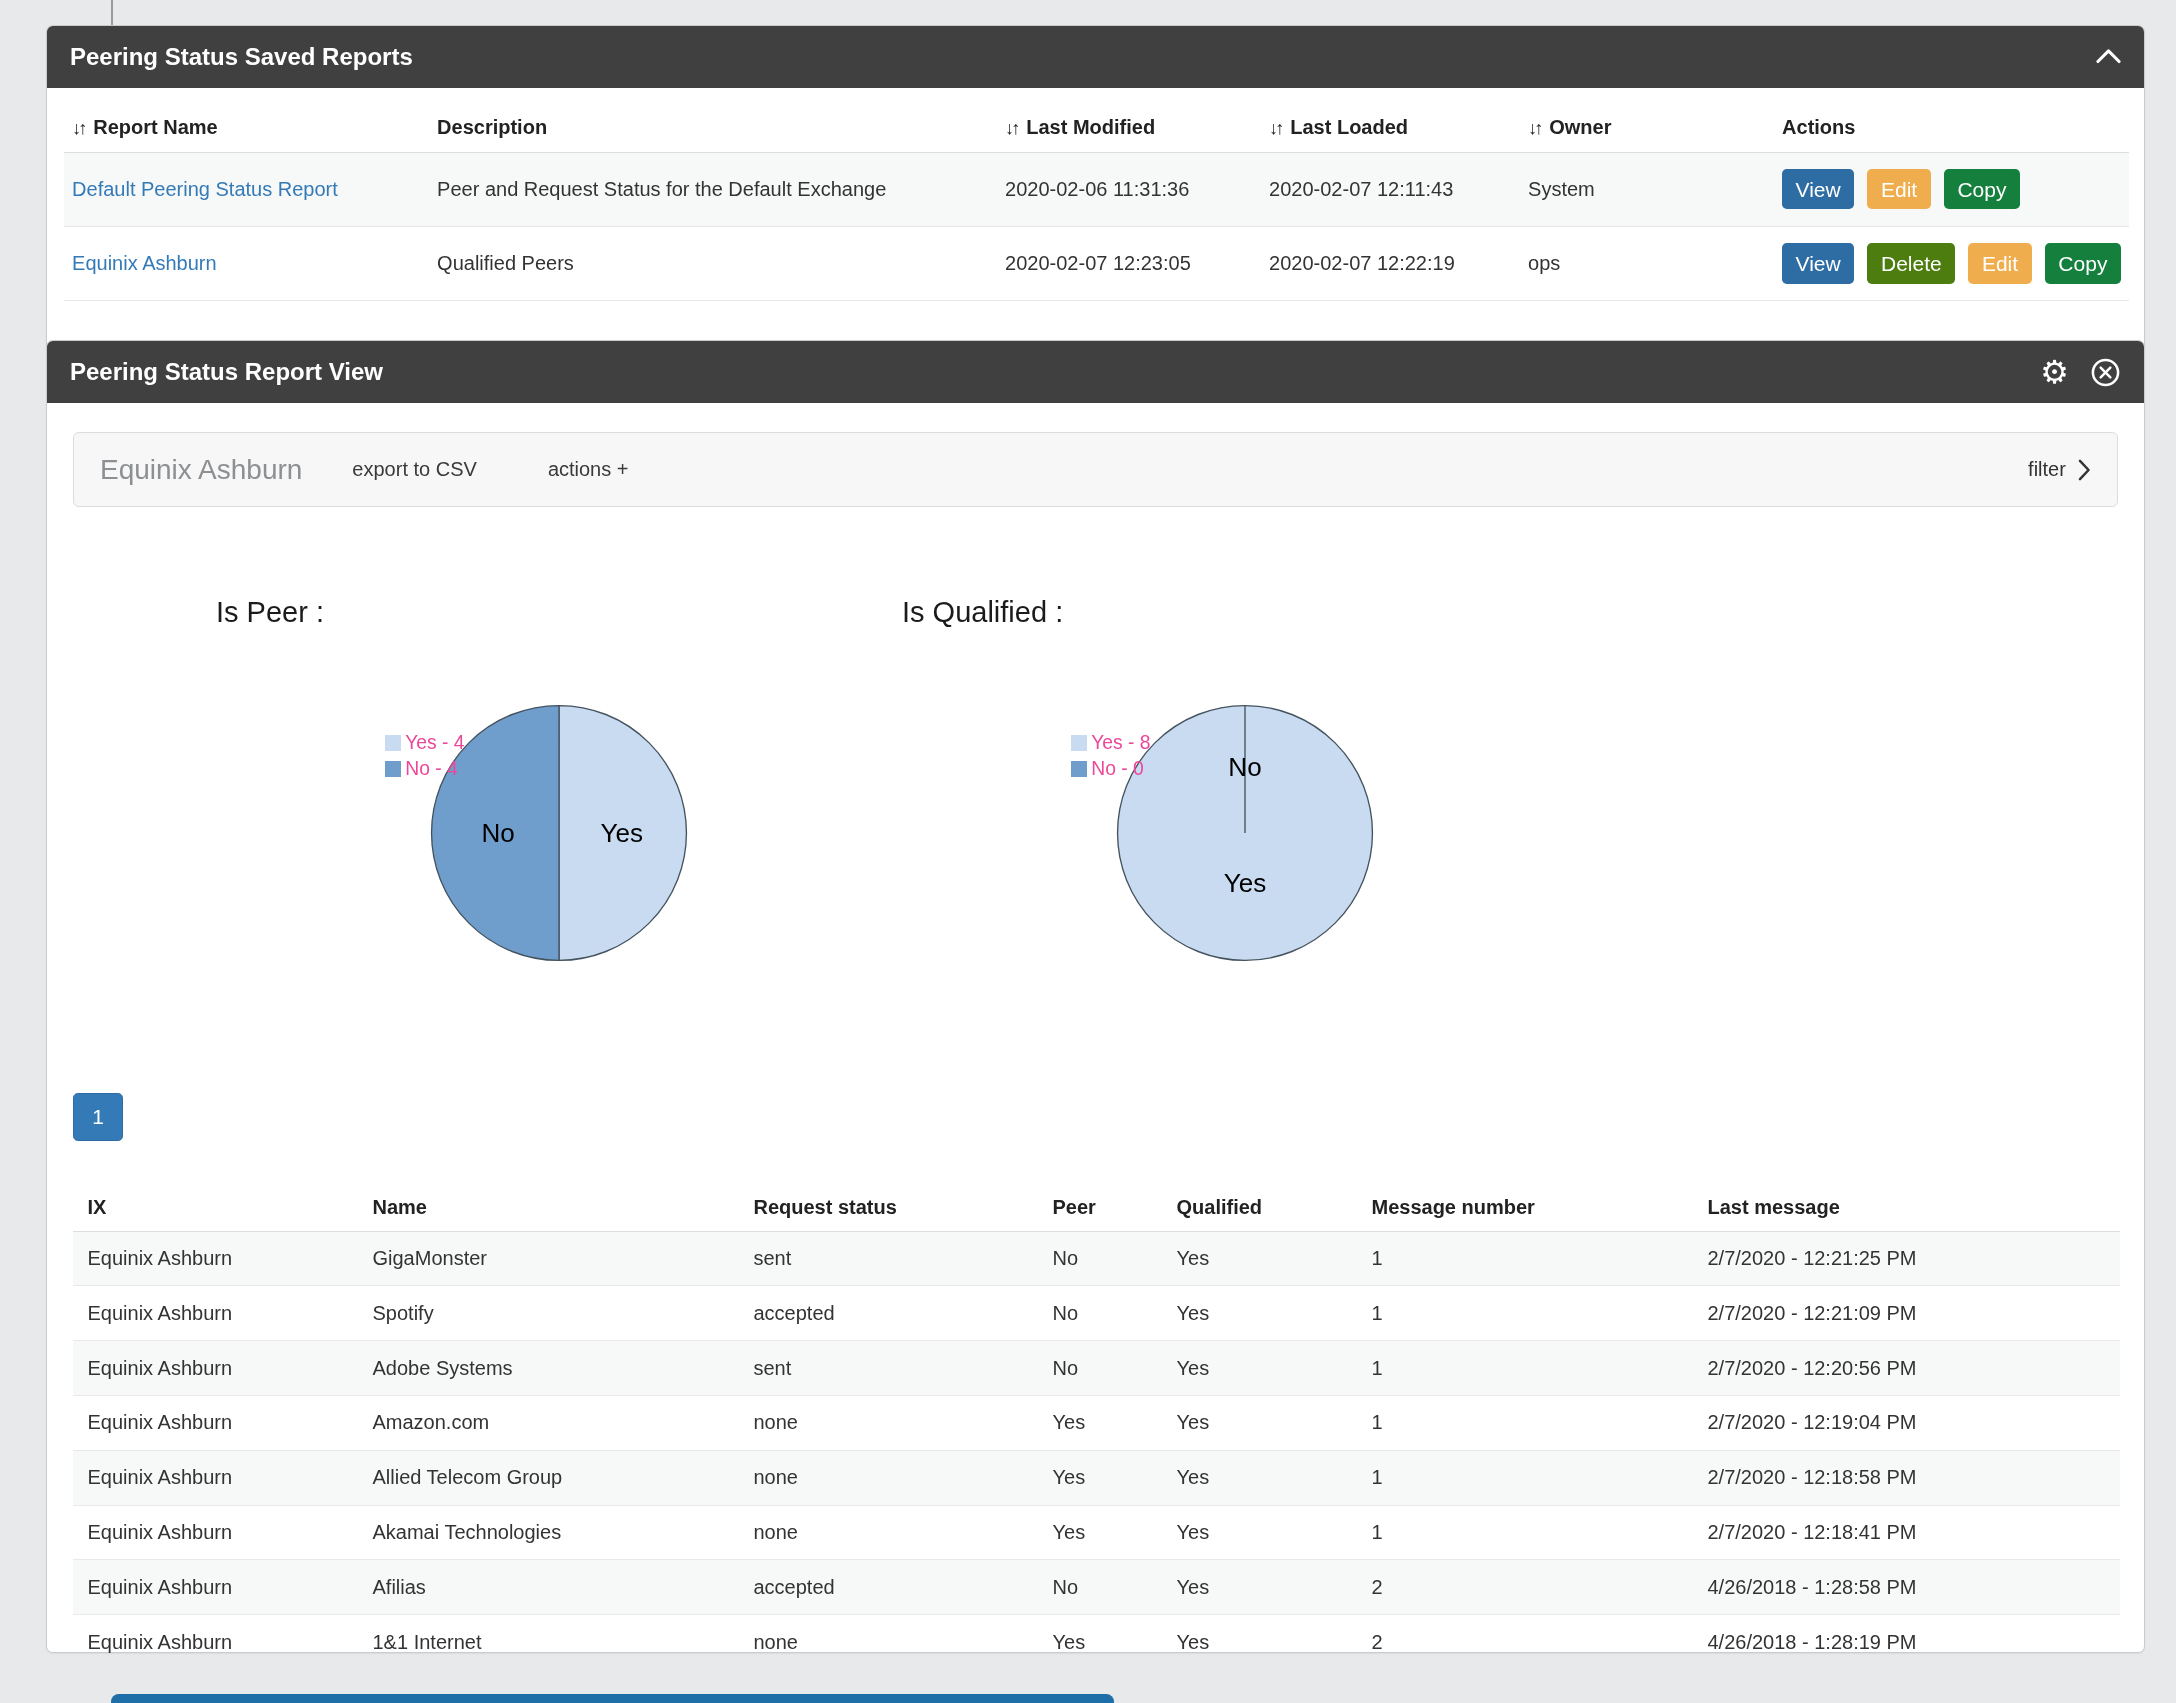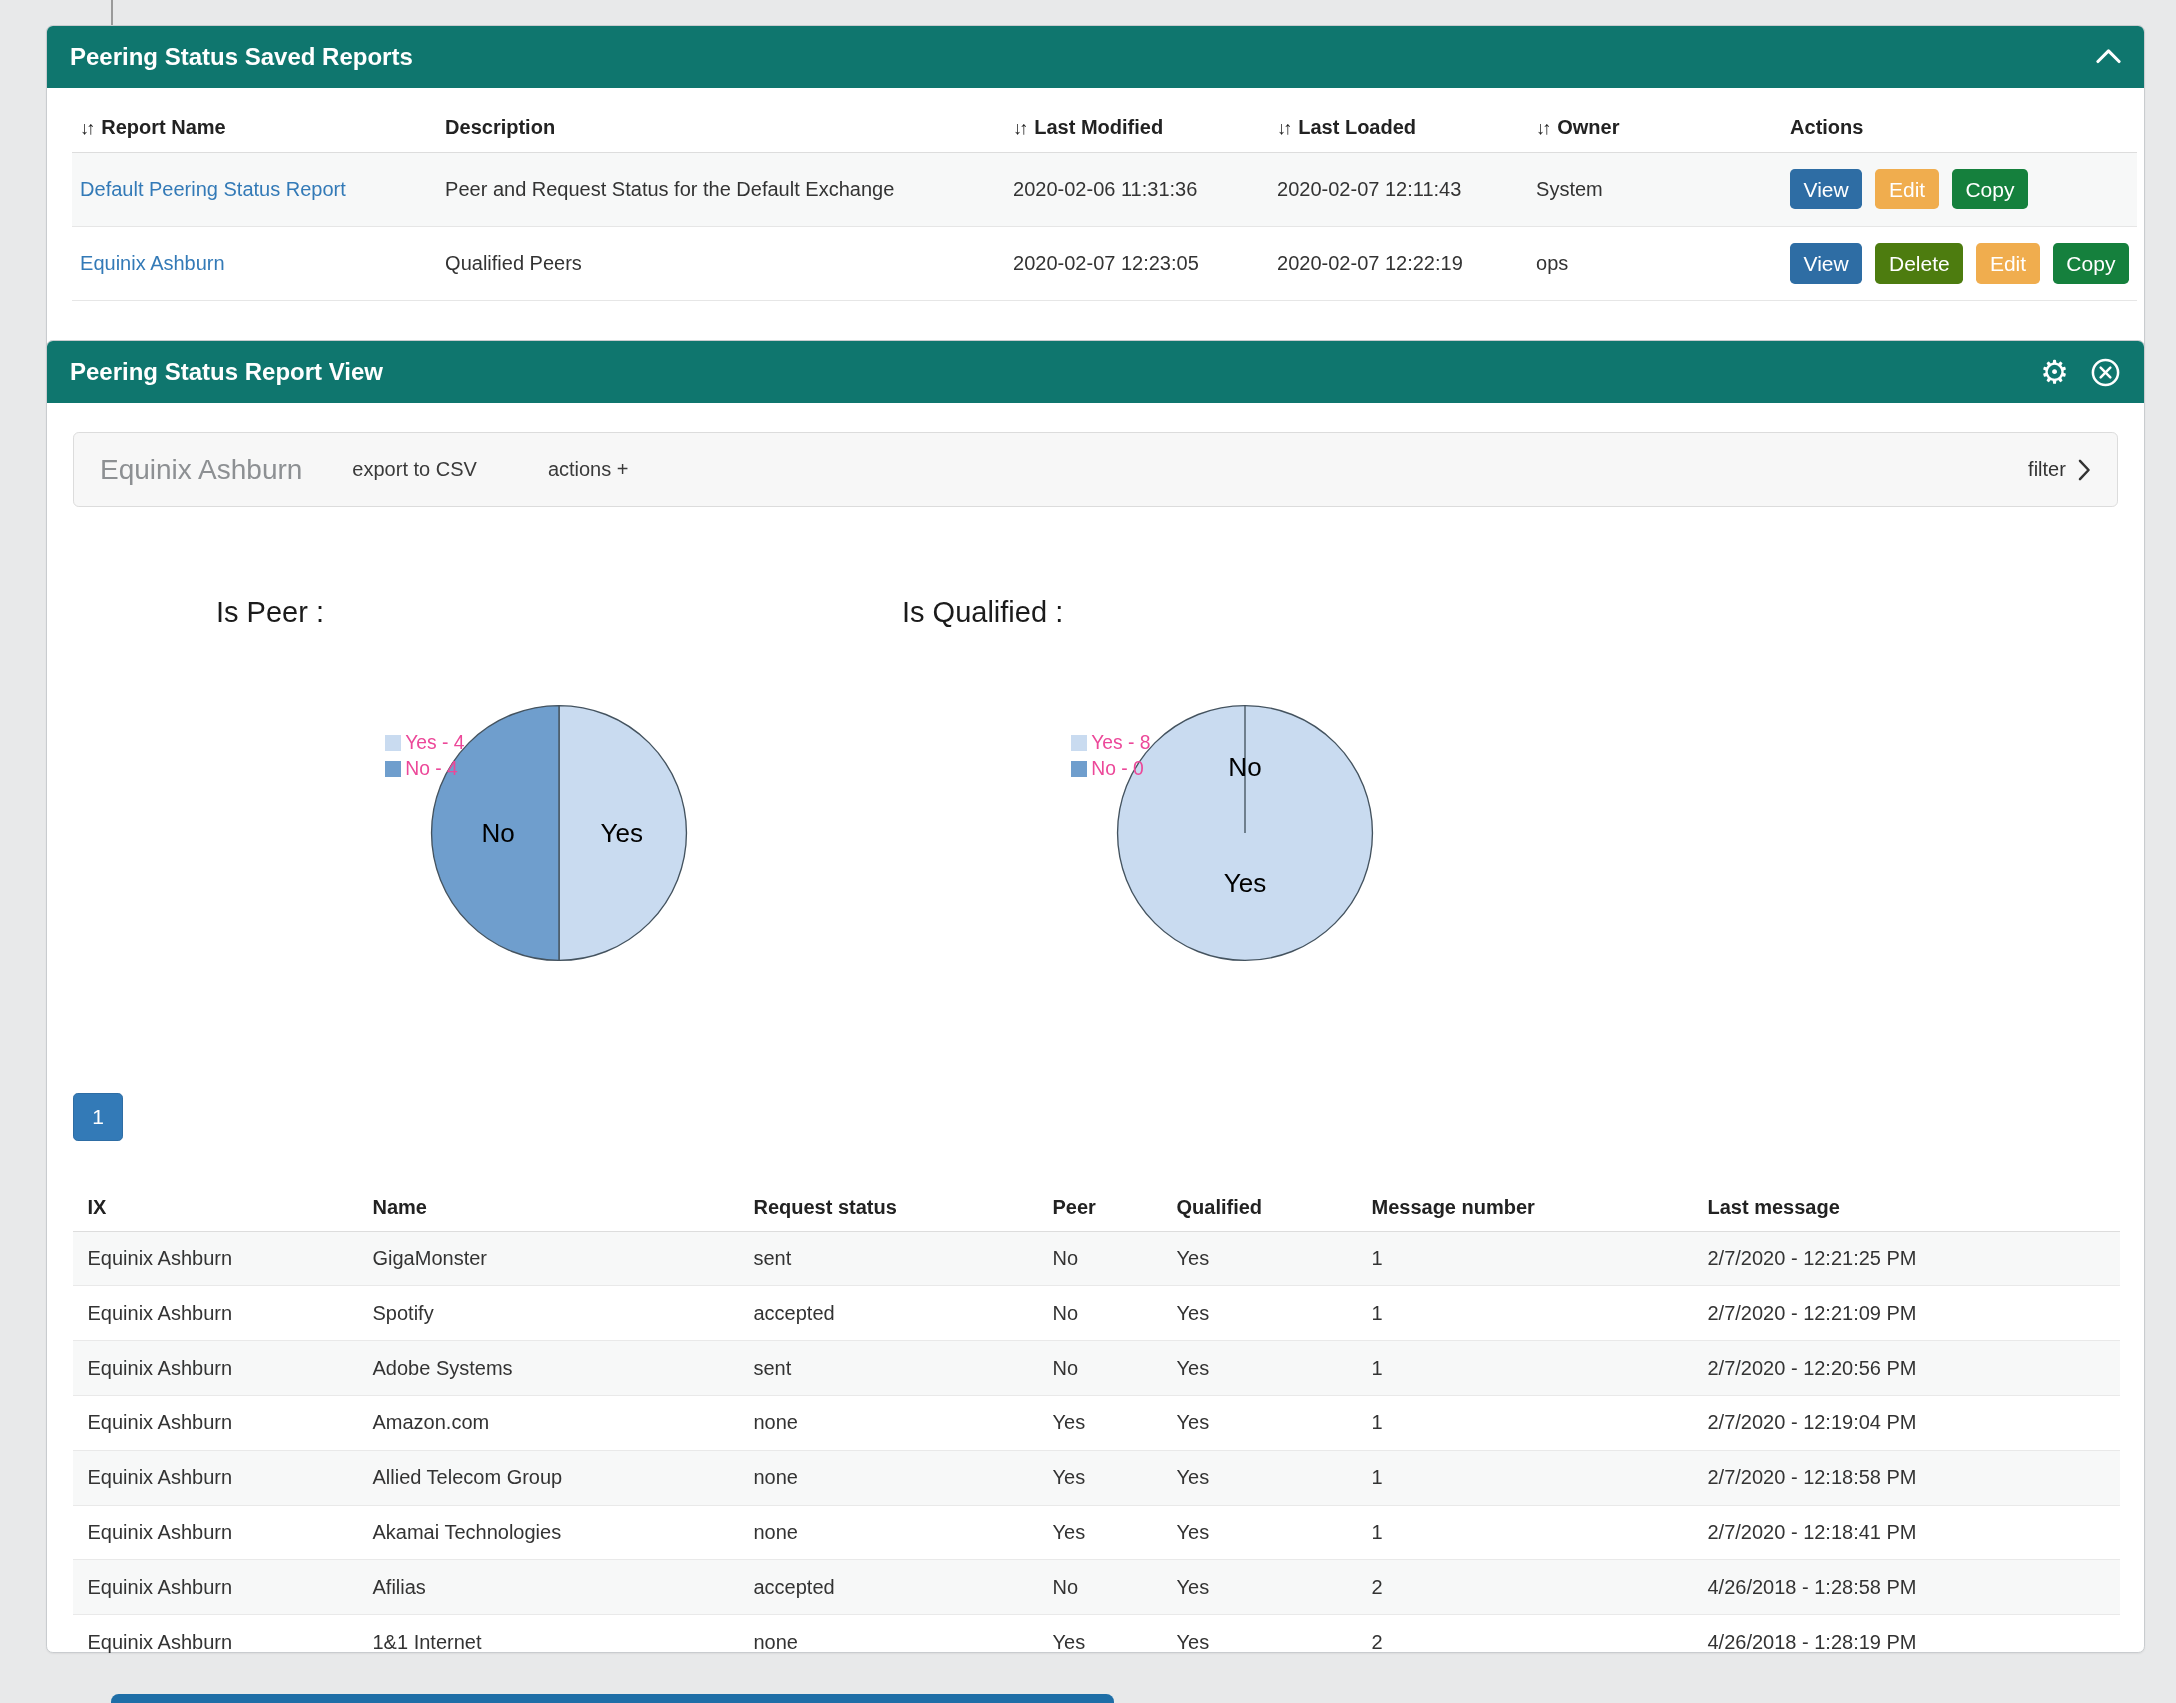--- a/index.html
+++ b/index.html
@@ -25,34 +25,34 @@
     background: #fff;
     border: 1px solid #c9cccf;
     border-radius: 6.8px;
     box-shadow: 0 1px 1.9px rgba(0,0,0,.06);
   }
   #panel-saved { top: 25px; }
   #panel-view  { top: 340px; height: 1313px; }
 
   .panel-header {
     height: 62px;
-    background: #0f766e;
+    background: #404040;
     border-radius: 5.8px 5.8px 0 0;
     display: flex;
     align-items: center;
     padding: 0 23px;
   }
   .panel-title { color: #fff; font-size: 24px; font-weight: bold; }
   .hdr-icons { margin-left: auto; display: flex; align-items: center; gap: 21px; }
   .gear { color: #fff; font-size: 32px; line-height: 1; font-family: "DejaVu Sans", sans-serif; cursor: pointer; }
   .icon-btn { display: inline-flex; cursor: pointer; }
 
   
   .sr-body { padding: 15.4px 17.4px 50px; }
-  table.sr { width: 100%; border-collapse: collapse; table-layout: fixed; margin-left: 8px; }
+  table.sr { width: 100%; border-collapse: collapse; table-layout: fixed; }
   .sr th {
     font-size: 20px; font-weight: bold; color: #222; text-align: left;
     padding: 12.6px 7.7px; border-bottom: 1.9px solid #ddd; white-space: nowrap;
   }
   .sr td { font-size: 20px; color: #333; padding: 16.4px 7.7px; border-bottom: 1px solid #e6e6e6; white-space: nowrap; overflow: hidden; }
   .sr tbody tr:nth-child(odd) td { background: #f7f8f8; }
   .sort-icon { font-size: 18.3px; font-weight: bold; letter-spacing: -2.9px; margin-right: 8.7px; color: #222; }
   a.link { color: #337ab7; text-decoration: none; cursor: pointer; }
 
   .btn {

